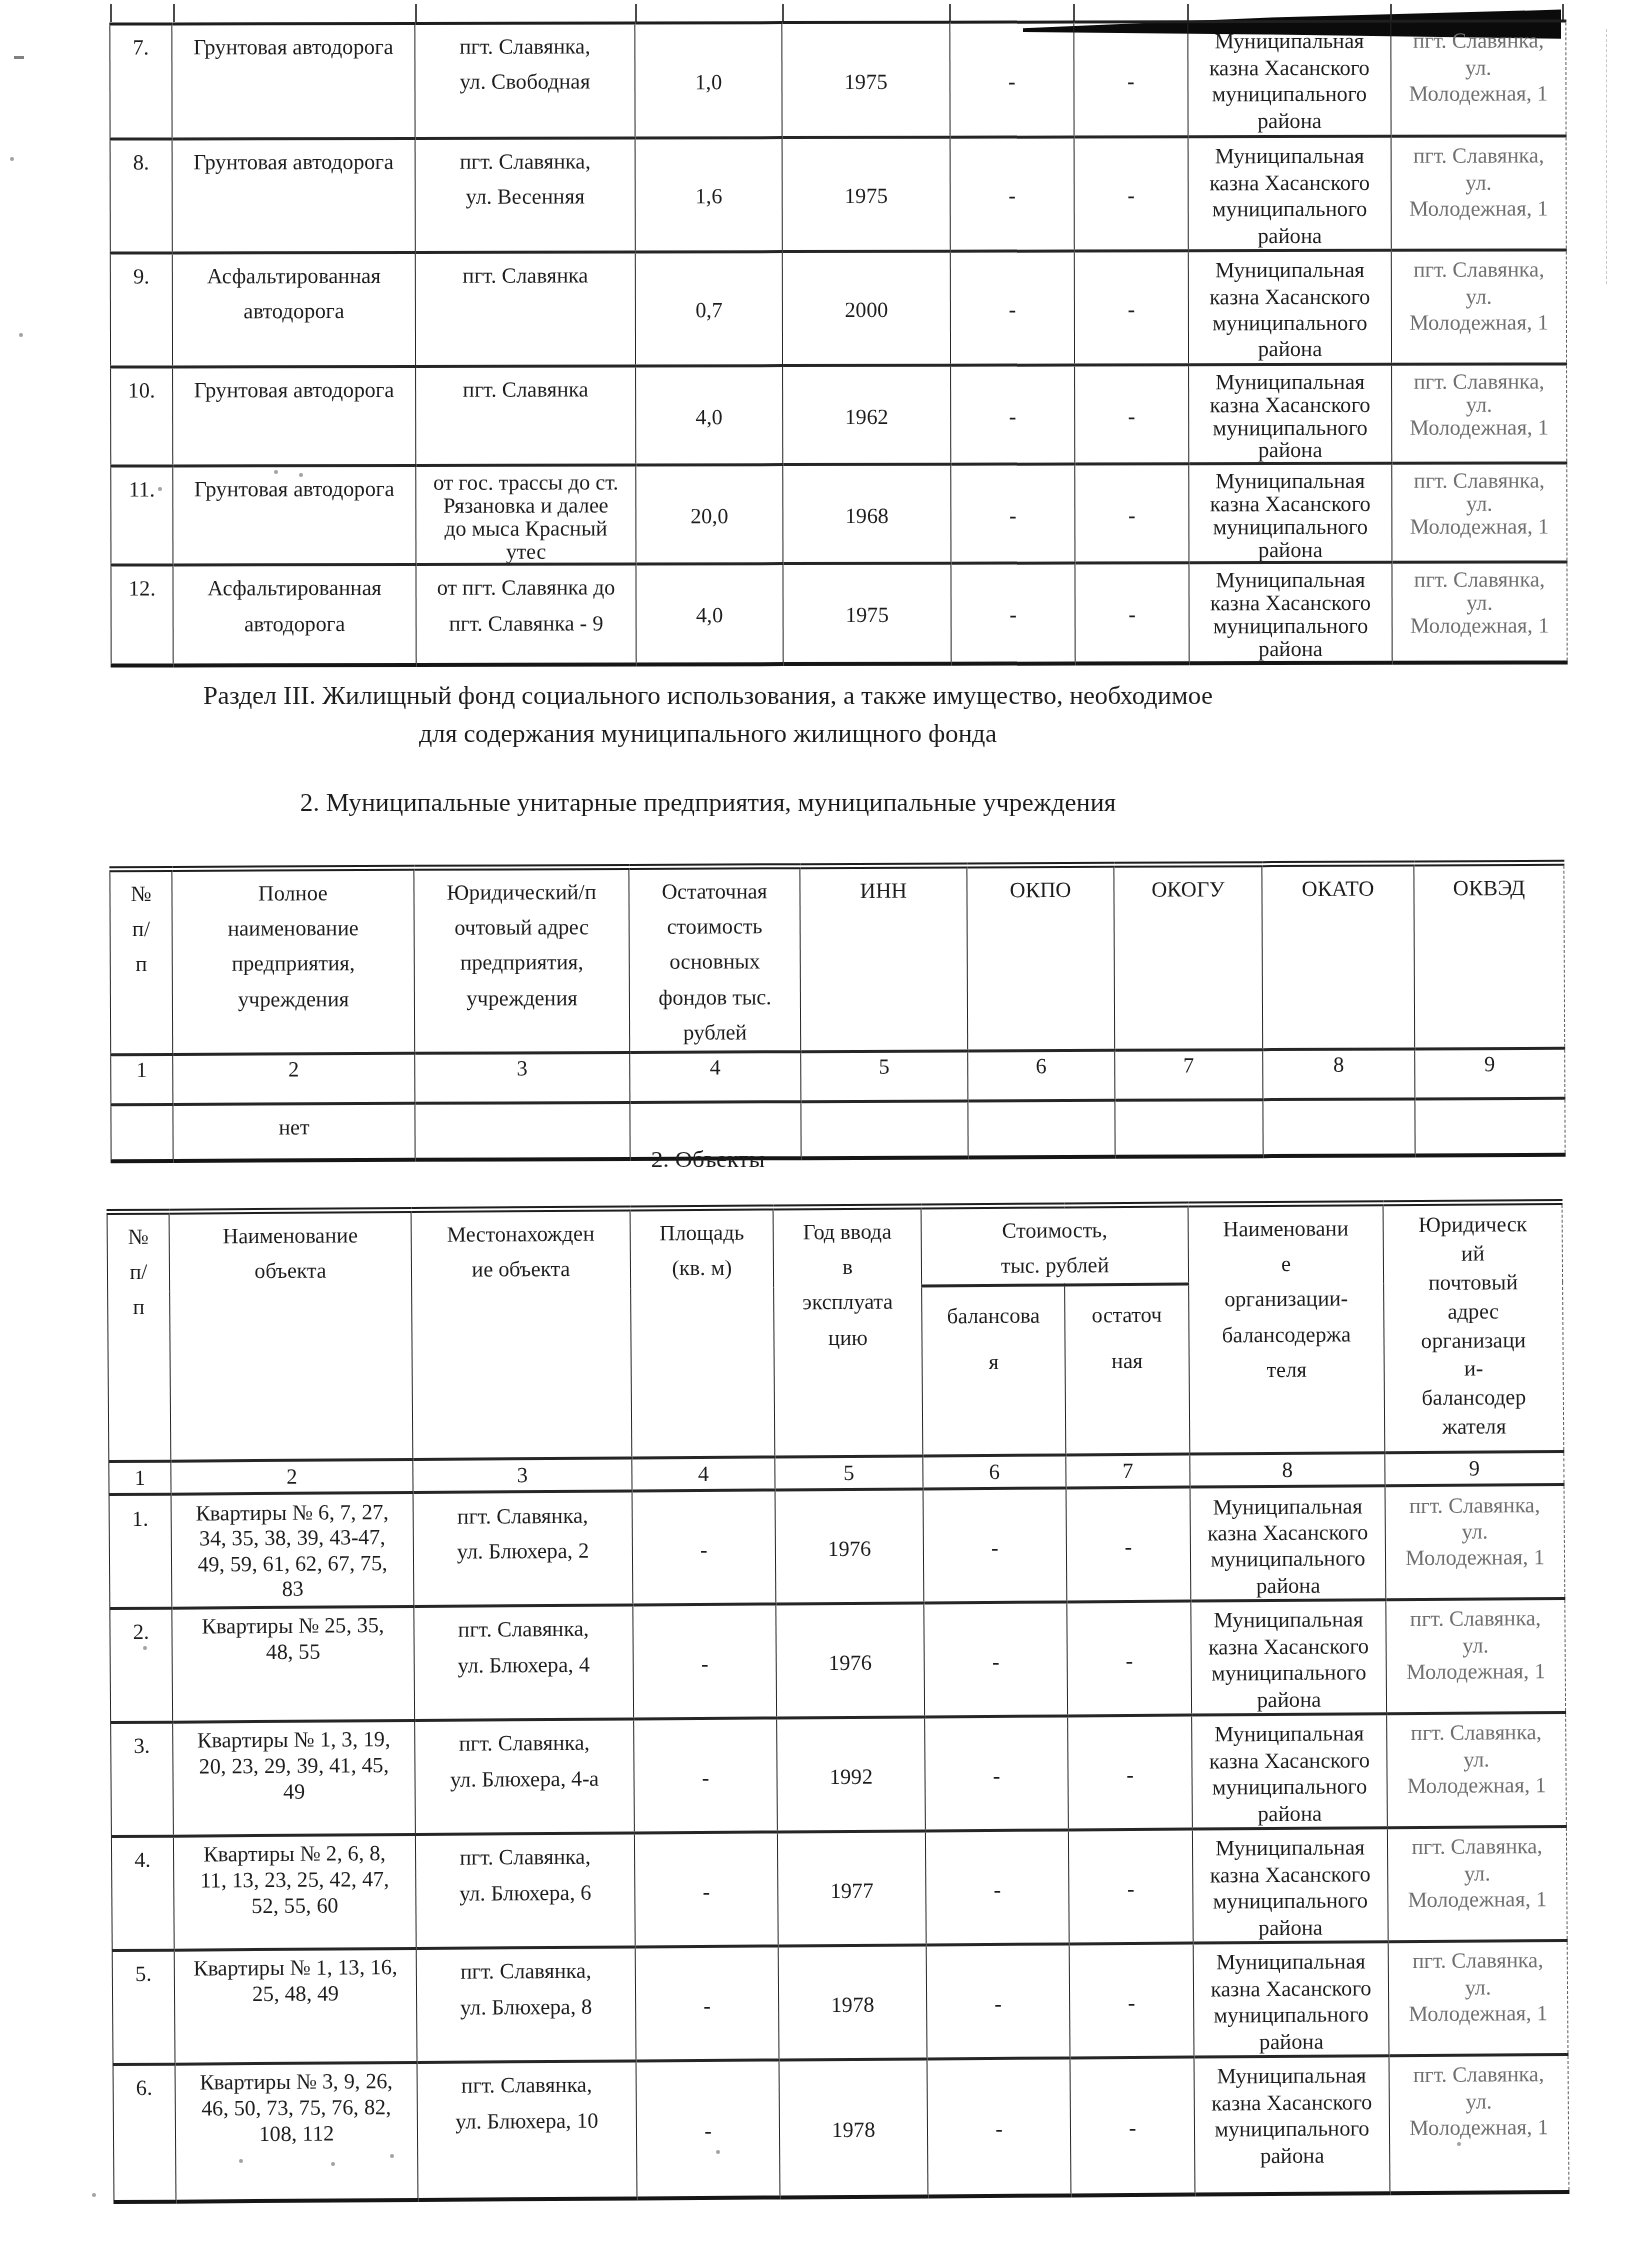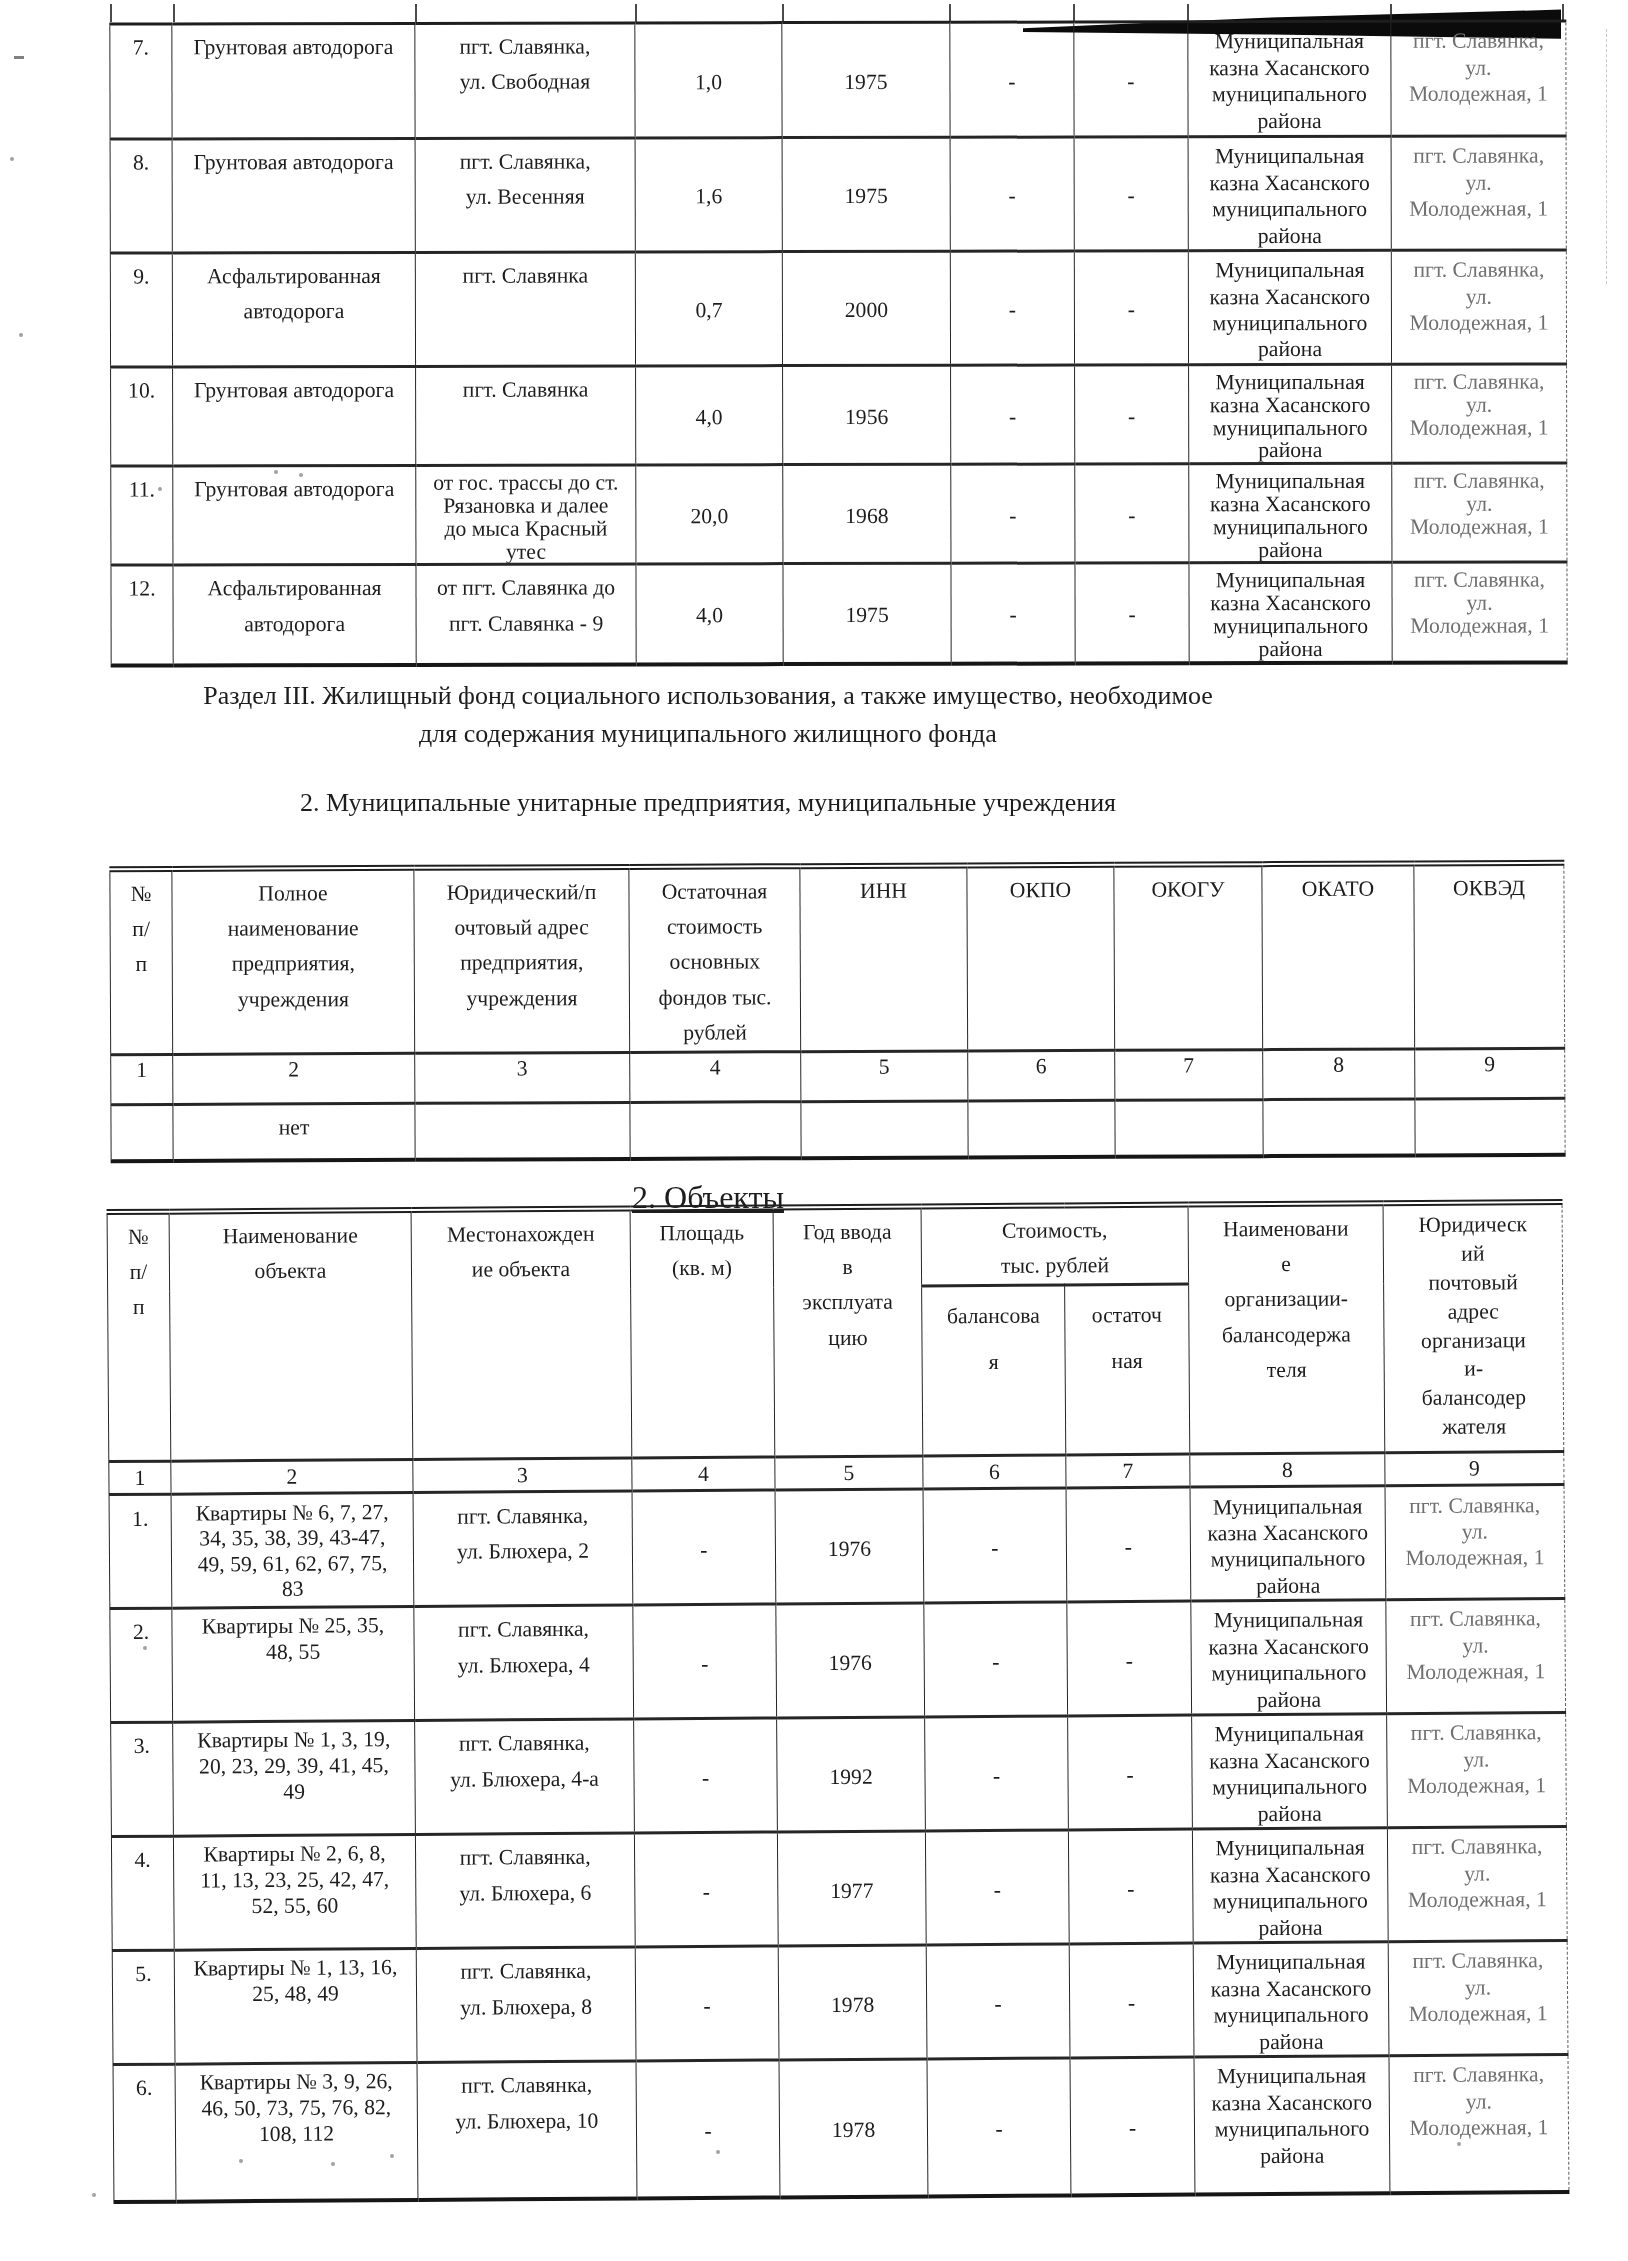--- a/index.html
+++ b/index.html
@@ -52,21 +52,21 @@
   .sub-wide{line-height:2.15;}
   .faded{color:#707070;}
   .numsrow td{line-height:1.15;padding-top:2.5px;}
   
   .title{
     position:absolute;left:0;width:1416px;
     text-align:center;white-space:pre-line;
   }
   .title-section{top:677px;font-size:26px;line-height:1.45;}
   .title-sub1{top:788px;font-size:26px;}
-  .title-sub2{top:1179px;font-size:32px;text-decoration:underline;}
+  .title-sub2{top:1146px;font-size:24px;}
   
   .streak{
     position:absolute;left:1023px;top:9px;width:538px;height:31px;
     background:#0b0b0b;
     clip-path:polygon(0% 62%, 45% 28%, 100% 2%, 100% 96%, 45% 82%, 0% 74%);
   }
   .stub{position:absolute;top:3.8px;height:18px;width:1.9px;background:#2c2c2c;opacity:.85;}
   .speck{position:absolute;width:3.8px;height:3.8px;border-radius:50%;background:#555;opacity:.55;}
   .dashmark{position:absolute;width:9.6px;height:2.5px;background:#4a4a4a;opacity:.7;}
   .edge-dashes{
@@ -173,21 +173,21 @@
 района</td>
       <td class="tight faded last">пгт. Славянка,
 ул.
 Молодежная, 1</td>
     </tr>
     <tr style="height:99px">
       <td>10.</td>
       <td>Грунтовая автодорога</td>
       <td>пгт. Славянка</td>
       <td class="mid">4,0</td>
-      <td class="mid">1956</td>
+      <td class="mid">1962</td>
       <td class="mid">-</td>
       <td class="mid">-</td>
       <td class="xtight">Муниципальная
 казна Хасанского
 муниципального
 района</td>
       <td class="xtight faded last">пгт. Славянка,
 ул.
 Молодежная, 1</td>
     </tr>

